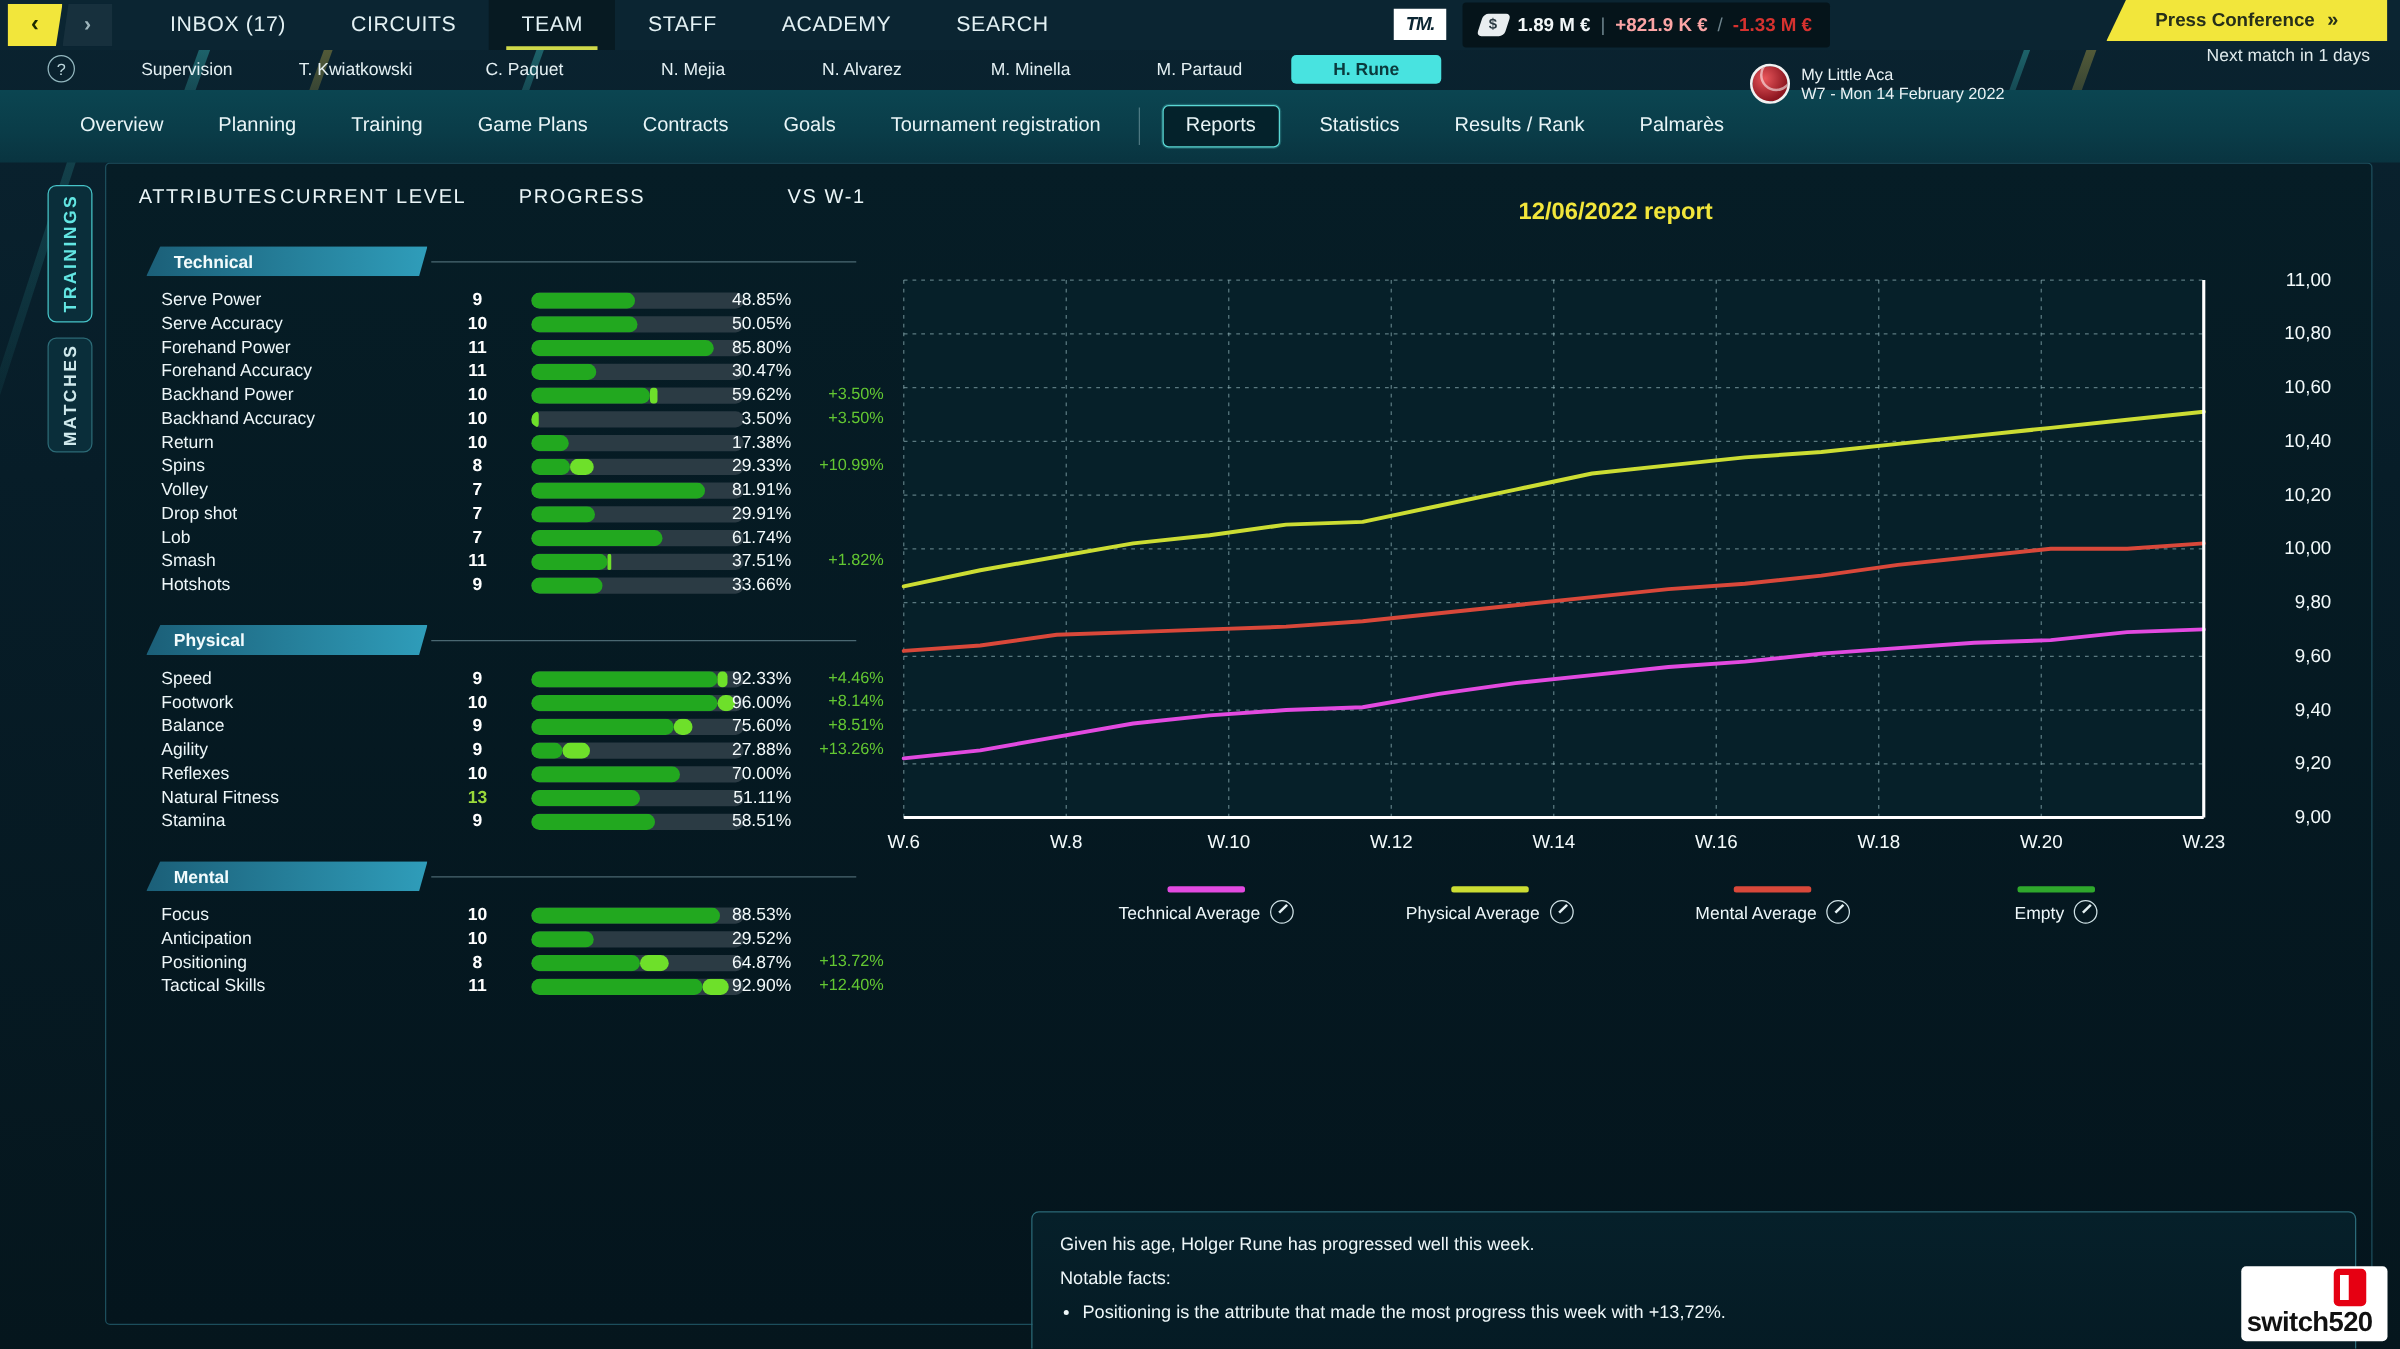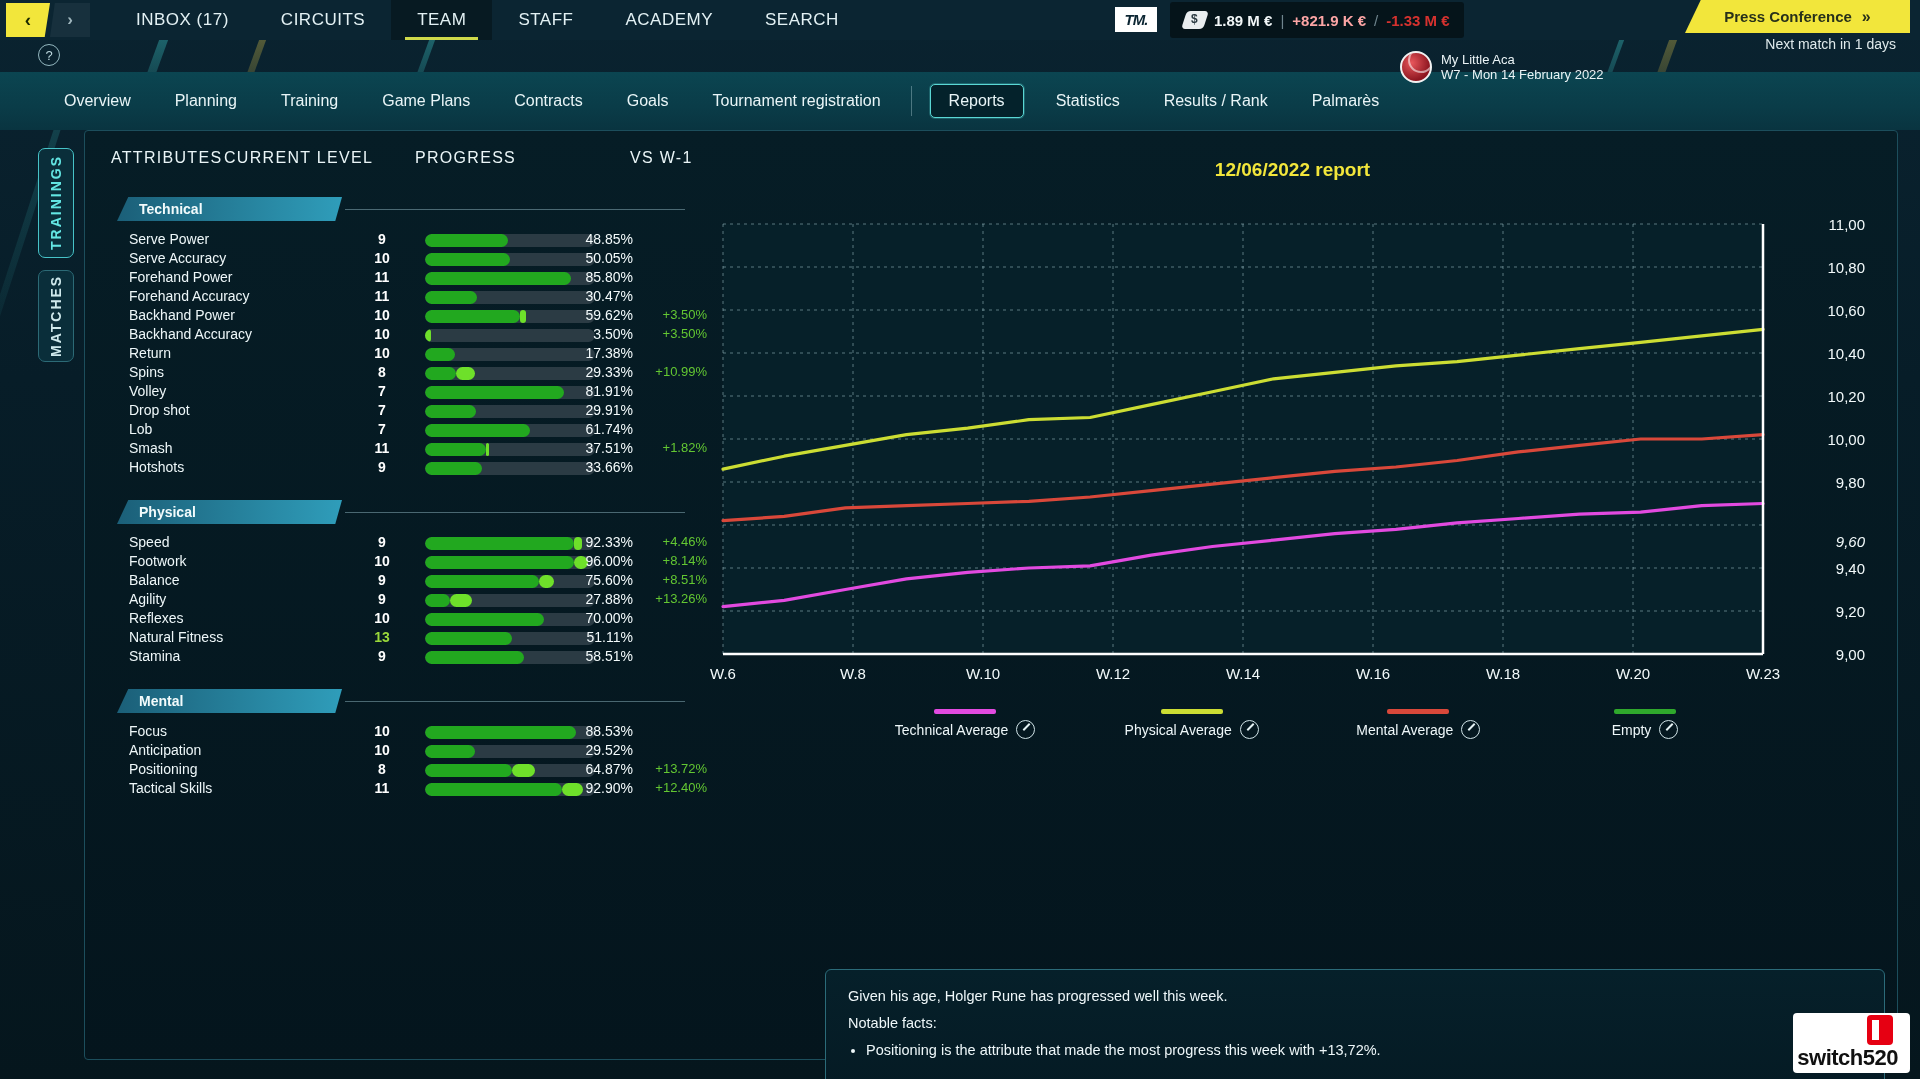--- a/index.html
+++ b/index.html
@@ -237,20 +237,30 @@
       <div class="pressconf">
         <span>Press Conference</span>
         <span class="chev">»</span>
       </div>
       <div class="nextmatch">Next match in 1 days</div>
     </div>
   </div>
 
   <div class="playerrow">
     <div class="help-ico">?</div>
+    <div class="playertabs">
+      <div class="p">Supervision</div>
+      <div class="p">T. Kwiatkowski</div>
+      <div class="p">C. Paquet</div>
+      <div class="p">N. Mejia</div>
+      <div class="p">N. Alvarez</div>
+      <div class="p">M. Minella</div>
+      <div class="p">M. Partaud</div>
+      <div class="p sel">H. Rune</div>
+    </div>
   </div>
 
   <div class="subnav">
     <div class="subnav-items">
       <div class="s">Overview</div>
       <div class="s">Planning</div>
       <div class="s">Training</div>
       <div class="s">Game Plans</div>
       <div class="s">Contracts</div>
       <div class="s">Goals</div>
@@ -570,21 +580,21 @@
             <line x1="1040" y1="0" x2="1040" y2="430" stroke="#ffffff" stroke-width="2.5"></line>
           </svg></div>
       <div class="ytitles" id="ylabels">
           <div style="top: 20px; text-align: right;">11,00</div>
           <div style="top: 63px;">10,80</div>
           <div style="top: 106px;">10,60</div>
           <div style="top: 149px;">10,40</div>
           <div style="top: 192px;">10,20</div>
           <div style="top: 235px;">10,00</div>
           <div style="top: 278px;">9,80</div>
-          <div style="top: 337px; font-style: italic;">9,60</div>
+          <div style="top: 321px;">9,60</div>
           <div style="top: 364px;">9,40</div>
           <div style="top: 407px;">9,20</div>
           <div style="top: 450px;">9,00</div>
         </div>
       <div class="xlabels" id="xlabels">
           <div style="left: 0px;">W.6</div>
           <div style="left: 130px;">W.8</div>
           <div style="left: 260px;">W.10</div>
           <div style="left: 390px;">W.12</div>
           <div style="left: 520px;">W.14</div>

